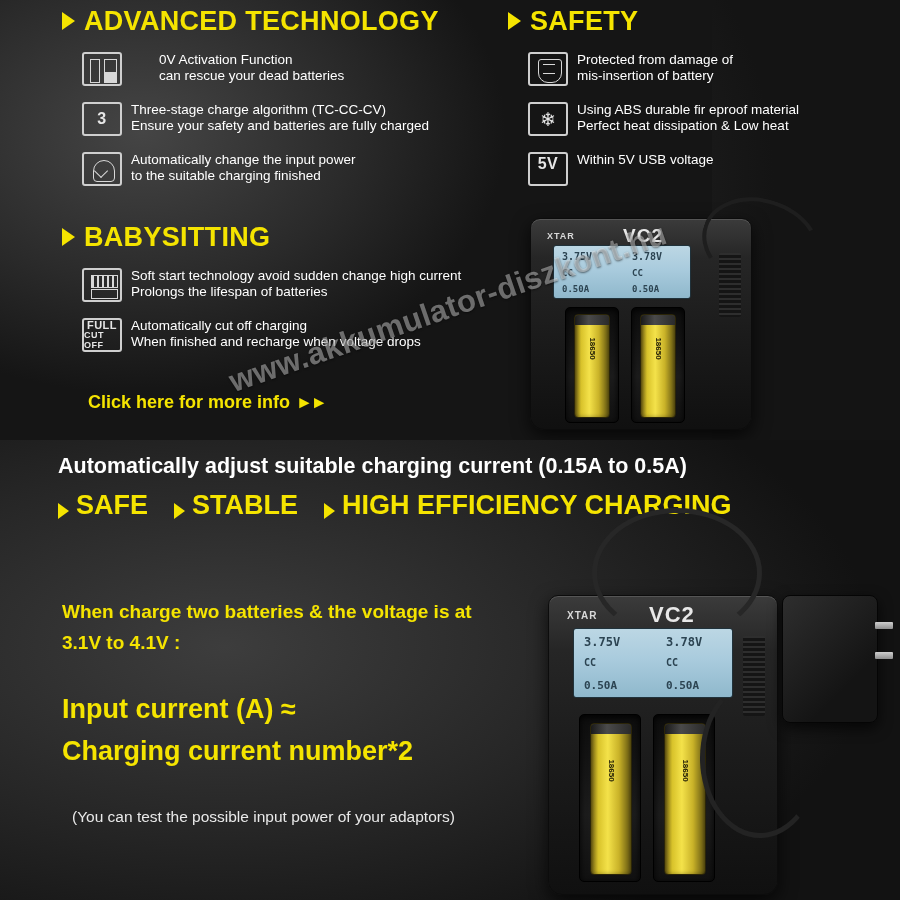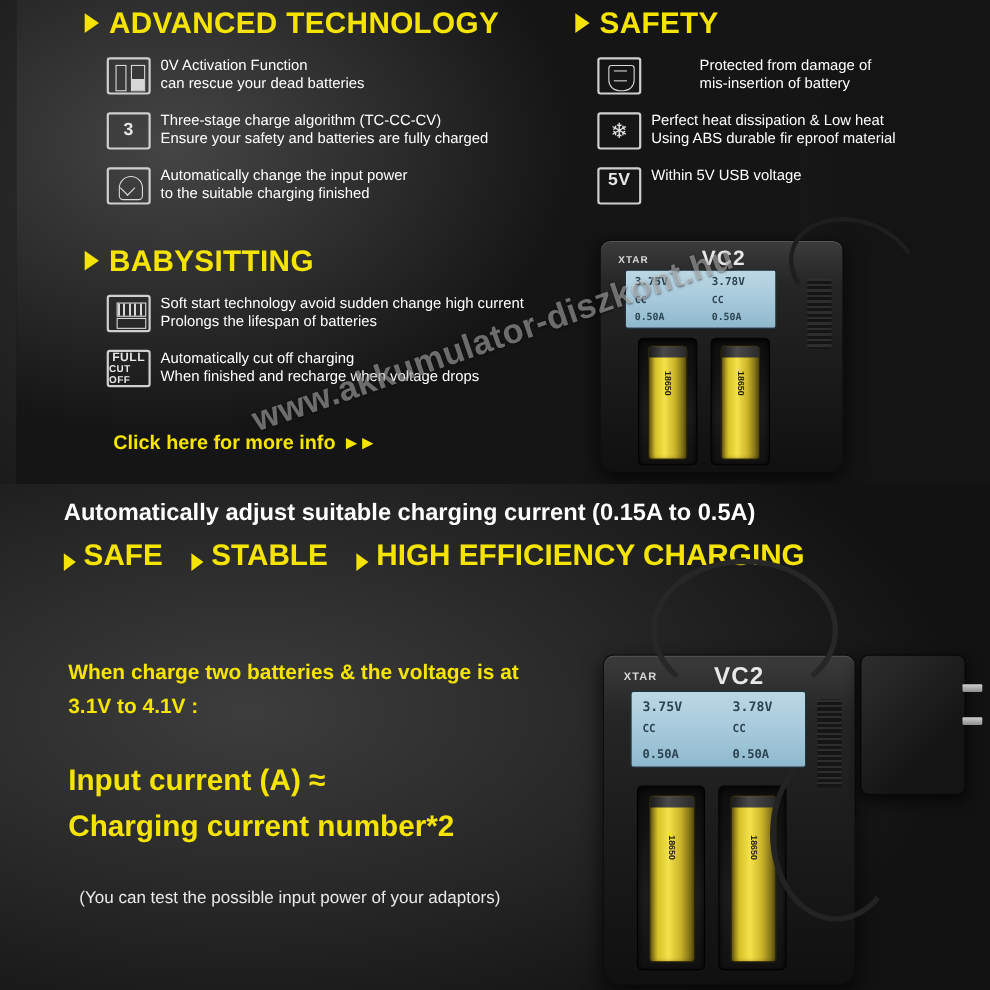--- a/index.html
+++ b/index.html
@@ -17,21 +17,20 @@
       #141414;
   }
 
   
   .top-panel {
     position: absolute;
     left: 0; top: 0; width: 712px; height: 440px;
     background:
       radial-gradient(ellipse 60% 70% at 20% 30%, #454545 0%, #2a2a2a 50%, #151515 85%),
       #161616;
-    margin-left: 15px;
   }
   .bottom-panel {
     position: absolute;
     left: 0; top: 440px; width: 900px; height: 460px;
     background:
       radial-gradient(ellipse 80% 80% at 25% 45%, #3d3d3d 0%, #262626 50%, #121212 90%),
       #141414;
   }
   .divider-line {
     position: absolute; left: 0; top: 440px; width: 900px; height: 2px;
@@ -290,21 +289,21 @@
   <div class="top-panel">
 
     <div class="head head-adv">
       <span class="arrow"></span><span>ADVANCED TECHNOLOGY</span>
     </div>
 
     <div class="head head-safety">
       <span class="arrow"></span><span>SAFETY</span>
     </div>
 
-    <div class="feat" style="left:82px; top:52px;">
+    <div class="feat" style="left:82px; top:52px;gap:28px;">
       <div class="ic"><span class="g-batt"></span></div>
       <div class="tx">
         <div>0V Activation Function</div>
         <div>can rescue your dead batteries</div>
       </div>
     </div>
 
     <div class="feat" style="left:82px; top:102px;">
       <div class="ic">
         <span class="g-text">3</span>
@@ -316,35 +315,35 @@
     </div>
 
     <div class="feat" style="left:82px; top:152px;">
       <div class="ic"><span class="g-plug"></span></div>
       <div class="tx">
         <div>Automatically change the input power</div>
         <div>to the suitable charging finished</div>
       </div>
     </div>
 
-    <div class="feat" style="left:528px; top:52px;gap:44px;">
+    <div class="feat" style="left:528px; top:52px;">
       <div class="ic"><span class="g-shield"></span></div>
       <div class="tx">
         <div>Protected from damage of</div>
         <div>mis-insertion of battery</div>
       </div>
     </div>
 
     <div class="feat" style="left:528px; top:102px;">
       <div class="ic">
           <span class="g-snow">❄</span>
         </div>
       <div class="tx">
+        <div>Using ABS durable fir eproof material</div>
         <div>Perfect heat dissipation &amp; Low heat</div>
-        <div>Using ABS durable fir eproof material</div>
       </div>
     </div>
 
     <div class="feat" style="left:528px; top:152px;">
       <div class="ic">
         <span class="g-text" style="align-items:flex-start; padding-top:1px;">5V</span>
       </div>
       <div class="tx">
         <div>Within 5V USB voltage</div>
       </div>

